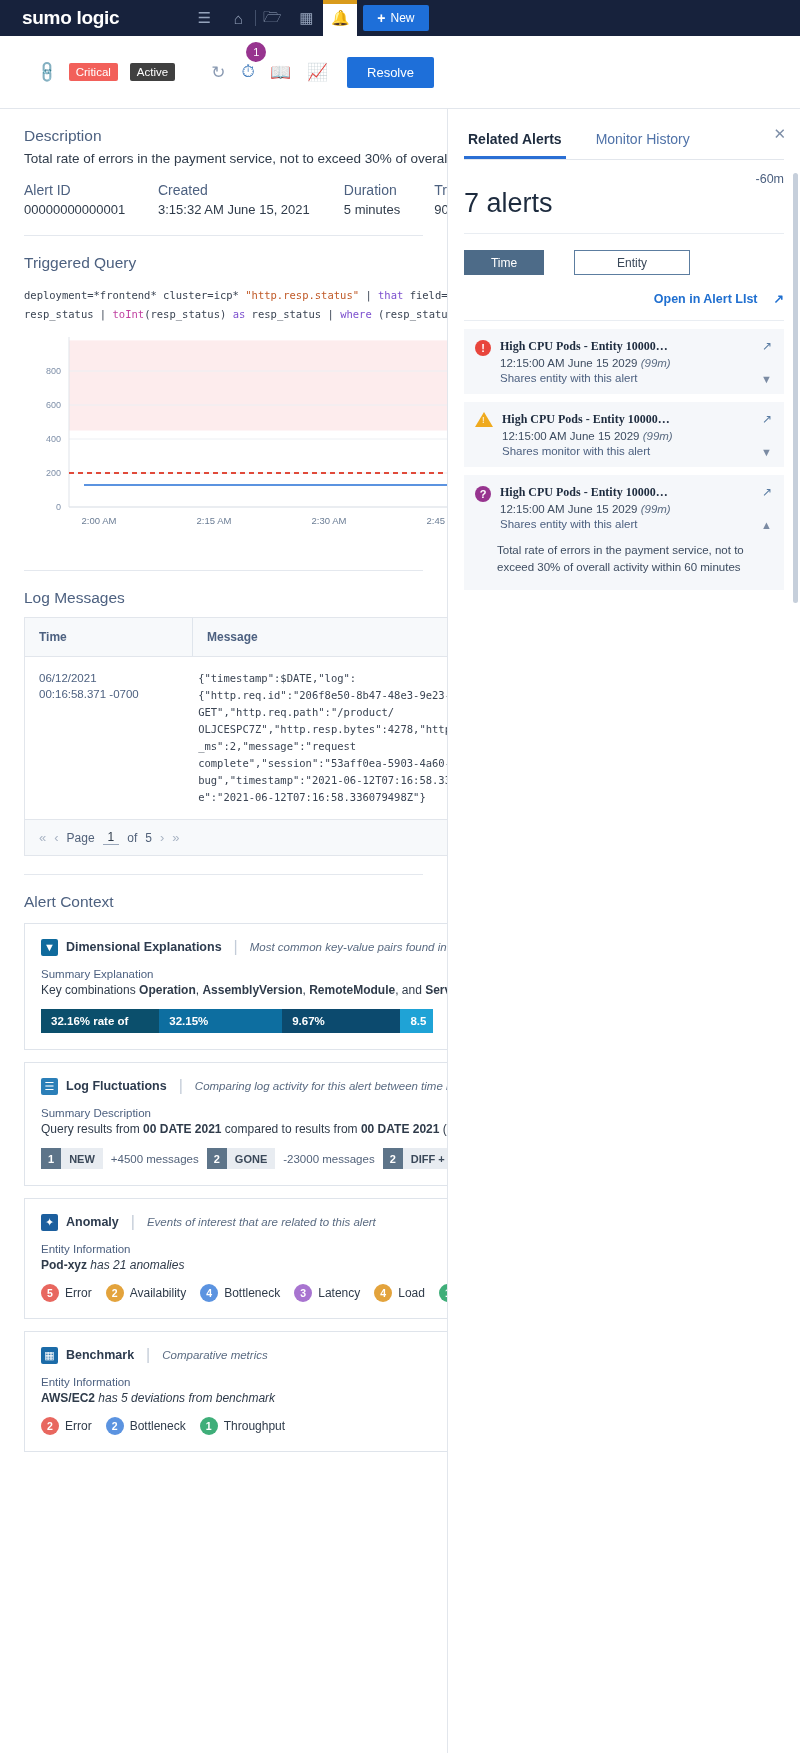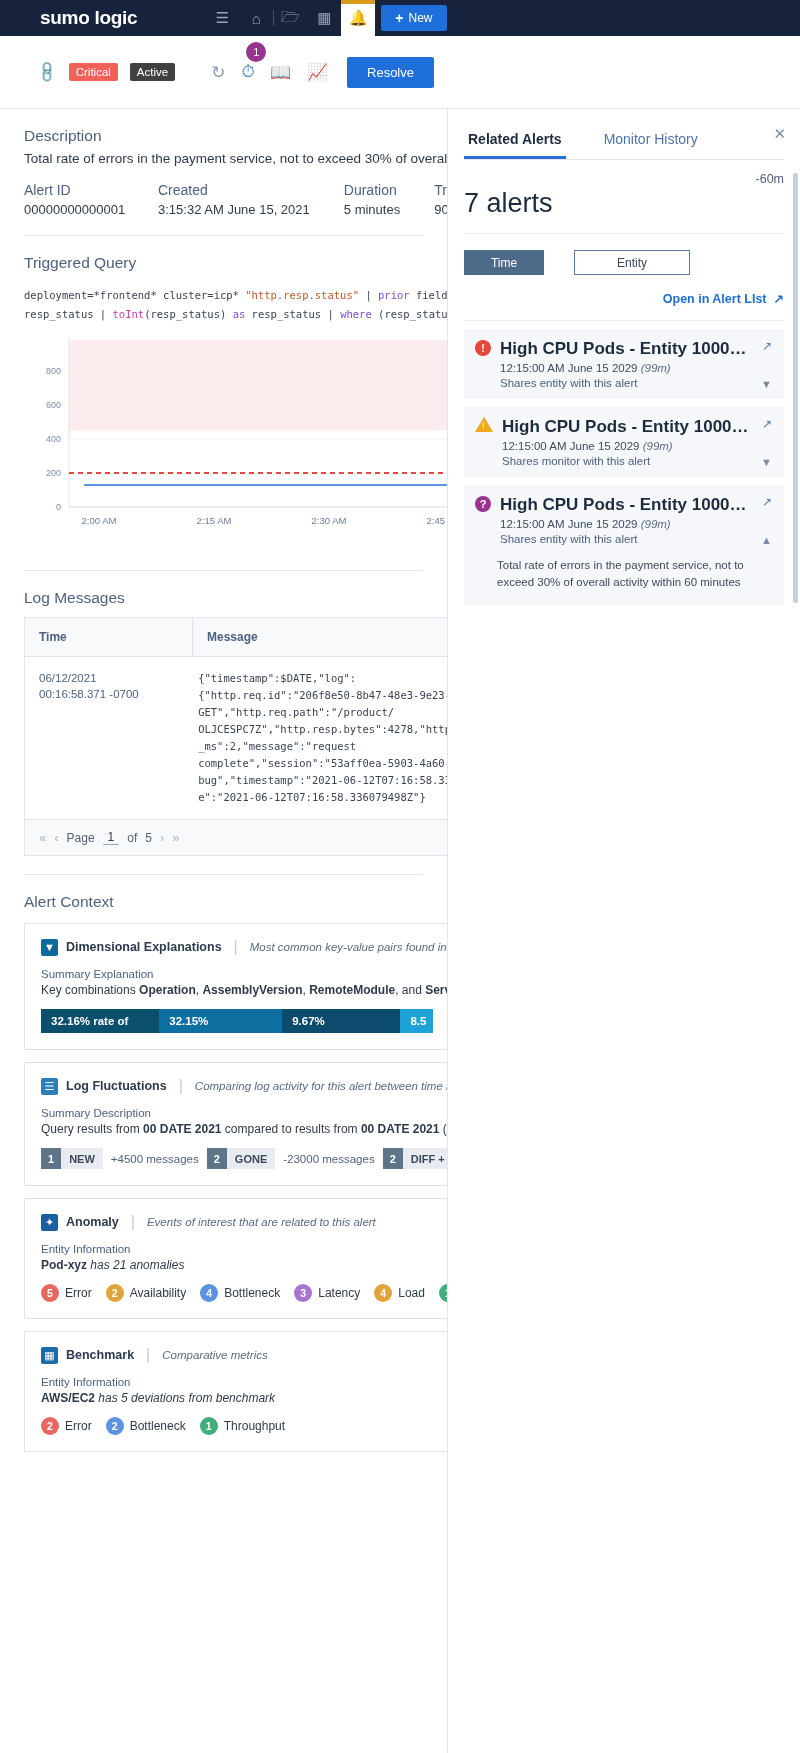--- a/index.html
+++ b/index.html
@@ -10,21 +10,20 @@
     color: #2a3a4a;
     overflow: hidden;
     position: relative;
   }
 
   
   .topnav {
     height: 36px; background: #17223c;
     display: flex; align-items: stretch;
     position: relative;
-    padding-left: 18px;
   }
   .brand {
     color: #fff; font-size: 19px; font-weight: 700;
     letter-spacing: -0.3px; padding: 0 0 0 22px;
     display: flex; align-items: center; white-space: nowrap;
   }
   .navicons { display: flex; align-items: stretch; margin-left: 68px; }
   .navicon {
     width: 34px; display: flex; align-items: center; justify-content: center;
     color: #95a3bb; font-size: 15px; position: relative;
@@ -188,60 +187,60 @@
     font-size: 10.5px; font-weight: bold;
     display: flex; align-items: center; justify-content: center;
   }
   .pill-lbl { font-size: 12px; color: #2f3b4a; }
 
   
   .rp-close {
     position: absolute; top: 16px; right: 14px;
     color: #7e8fa8; font-size: 15px; cursor: pointer;
   }
-  .rp-tabs { display: flex; gap: 34px; border-bottom: 1px solid #e2e6ec; margin-top: 22px; }
+  .rp-tabs { display: flex; gap: 26px; border-bottom: 1px solid #e2e6ec; margin-top: 22px; }
   .rp-tab {
     font-size: 14px; padding: 0 4px 9px; cursor: pointer;
     color: #4f72a8;
   }
   .rp-tab.active { color: #1d2b3e; font-weight: bold; border-bottom: 3px solid #2a6fd4; }
   .rp-range { text-align: right; font-size: 12.5px; color: #4d6180; margin-top: 12px; }
   .rp-count { font-size: 27px; color: #1d2b3e; font-weight: 400; margin-top: 2px; padding-bottom: 14px;
               border-bottom: 1px solid #e9edf2; }
   .seg-row { display: flex; margin-top: 16px; }
   .seg {
     width: 80px; height: 25px; font-size: 12px;
     display: flex; align-items: center; justify-content: center; cursor: pointer;
   }
   .seg.on { background: #4d6b88; color: #fff; }
   .seg.off { border: 1px solid #5c7da0; color: #3a4859; width: 116px; margin-left: 30px; }
   .openlist {
     margin-top: 16px; text-align: right; font-size: 12.5px;
     color: #1f6fd0; font-weight: bold; cursor: pointer;
-    display: flex; justify-content: flex-end; align-items: center; gap: 7px;
+    display: flex; justify-content: flex-end; align-items: center; gap: 16px;
     padding-bottom: 14px; border-bottom: 1px solid #e9edf2;
   }
   .alert-item {
     background: #f5f7fa; margin-top: 8px; padding: 10px 12px 10px 11px;
     display: flex; gap: 9px; position: relative;
   }
   .ai-ico {
     width: 16px; height: 16px; border-radius: 50%; flex: 0 0 auto;
     color: #fff; font-size: 11px; font-weight: bold;
     display: flex; align-items: center; justify-content: center; margin-top: 1px;
   }
   .ai-red { background: #e8453c; }
   .ai-q { background: #97348f; }
   .ai-warn { width: 0; height: 0; border-left: 9px solid transparent;
              border-right: 9px solid transparent; border-bottom: 15px solid #efaa1e;
              border-radius: 0; position: relative; }
   .ai-warn span { position: absolute; left: -2px; top: 3px; font-size: 9px; color: #fff; }
   .ai-body { flex: 1; min-width: 0; }
-  .ai-title { font-size: 17px; font-weight: bold; color: #1d2b3e; white-space: nowrap;
-              overflow: hidden; text-overflow: ellipsis; }
+  .ai-title { font-size: 12px; font-weight: bold; color: #1d2b3e; white-space: nowrap;
+              overflow: hidden; text-overflow: ellipsis; font-family: Liberation Serif, serif; }
   .ai-time { font-size: 11.5px; color: #3d4c60; margin-top: 3px; }
   .ai-time i { color: #5a6b82; font-style: italic; }
   .ai-rel { font-size: 11.5px; color: #4d6180; margin-top: 3px; }
   .ai-ext { color: #5b7da3; font-size: 12px; cursor: pointer; flex: 0 0 auto; }
   .ai-chev { position: absolute; right: 12px; bottom: 9px; color: #7b8ba3; font-size: 11px; cursor: pointer; }
   .ai-expand {
     background: #f5f7fa; padding: 2px 40px 14px 33px;
     font-size: 11.5px; color: #3d4c60; line-height: 17px;
   }
   .rp-scroll {
@@ -305,21 +304,21 @@
       <div class="meta-cell">
         <div class="meta-label">Trigger Value</div>
         <div class="meta-value">900</div>
       </div>
     </div>
 
     <div class="hr"></div>
 
     <h2 class="sec">Triggered Query</h2>
     <div class="query">
-      <div id="qline1"><span>deployment=*frontend* cluster=icp* </span><span class="q-str">"http.resp.status"</span><span> | </span><span class="q-kw">prior</span><span> field=_</span></div>
+      <div id="qline1"><span>deployment=*frontend* cluster=icp* </span><span class="q-str">"http.resp.status"</span><span> | </span><span class="q-kw">that</span><span> field=_</span></div>
       <div id="qline2"><span>resp_status | </span><span class="q-fn">toInt</span><span>(resp_status) </span><span class="q-kw">as</span><span> resp_status | </span><span class="q-kw">where</span><span> (resp_status</span></div>
     </div>
 
     <div class="chart">
       <svg width="430" height="215" viewBox="0 0 430 215">
 
         <rect id="band" x="45" y="8.400000000000006" width="385" height="90.1" fill="#fdeced"></rect>
         <g id="gridlines" stroke="#eceff3" stroke-width="1">
             <line x1="45" x2="430" y1="175" y2="175"></line>
             <line x1="45" x2="430" y1="141" y2="141"></line>

